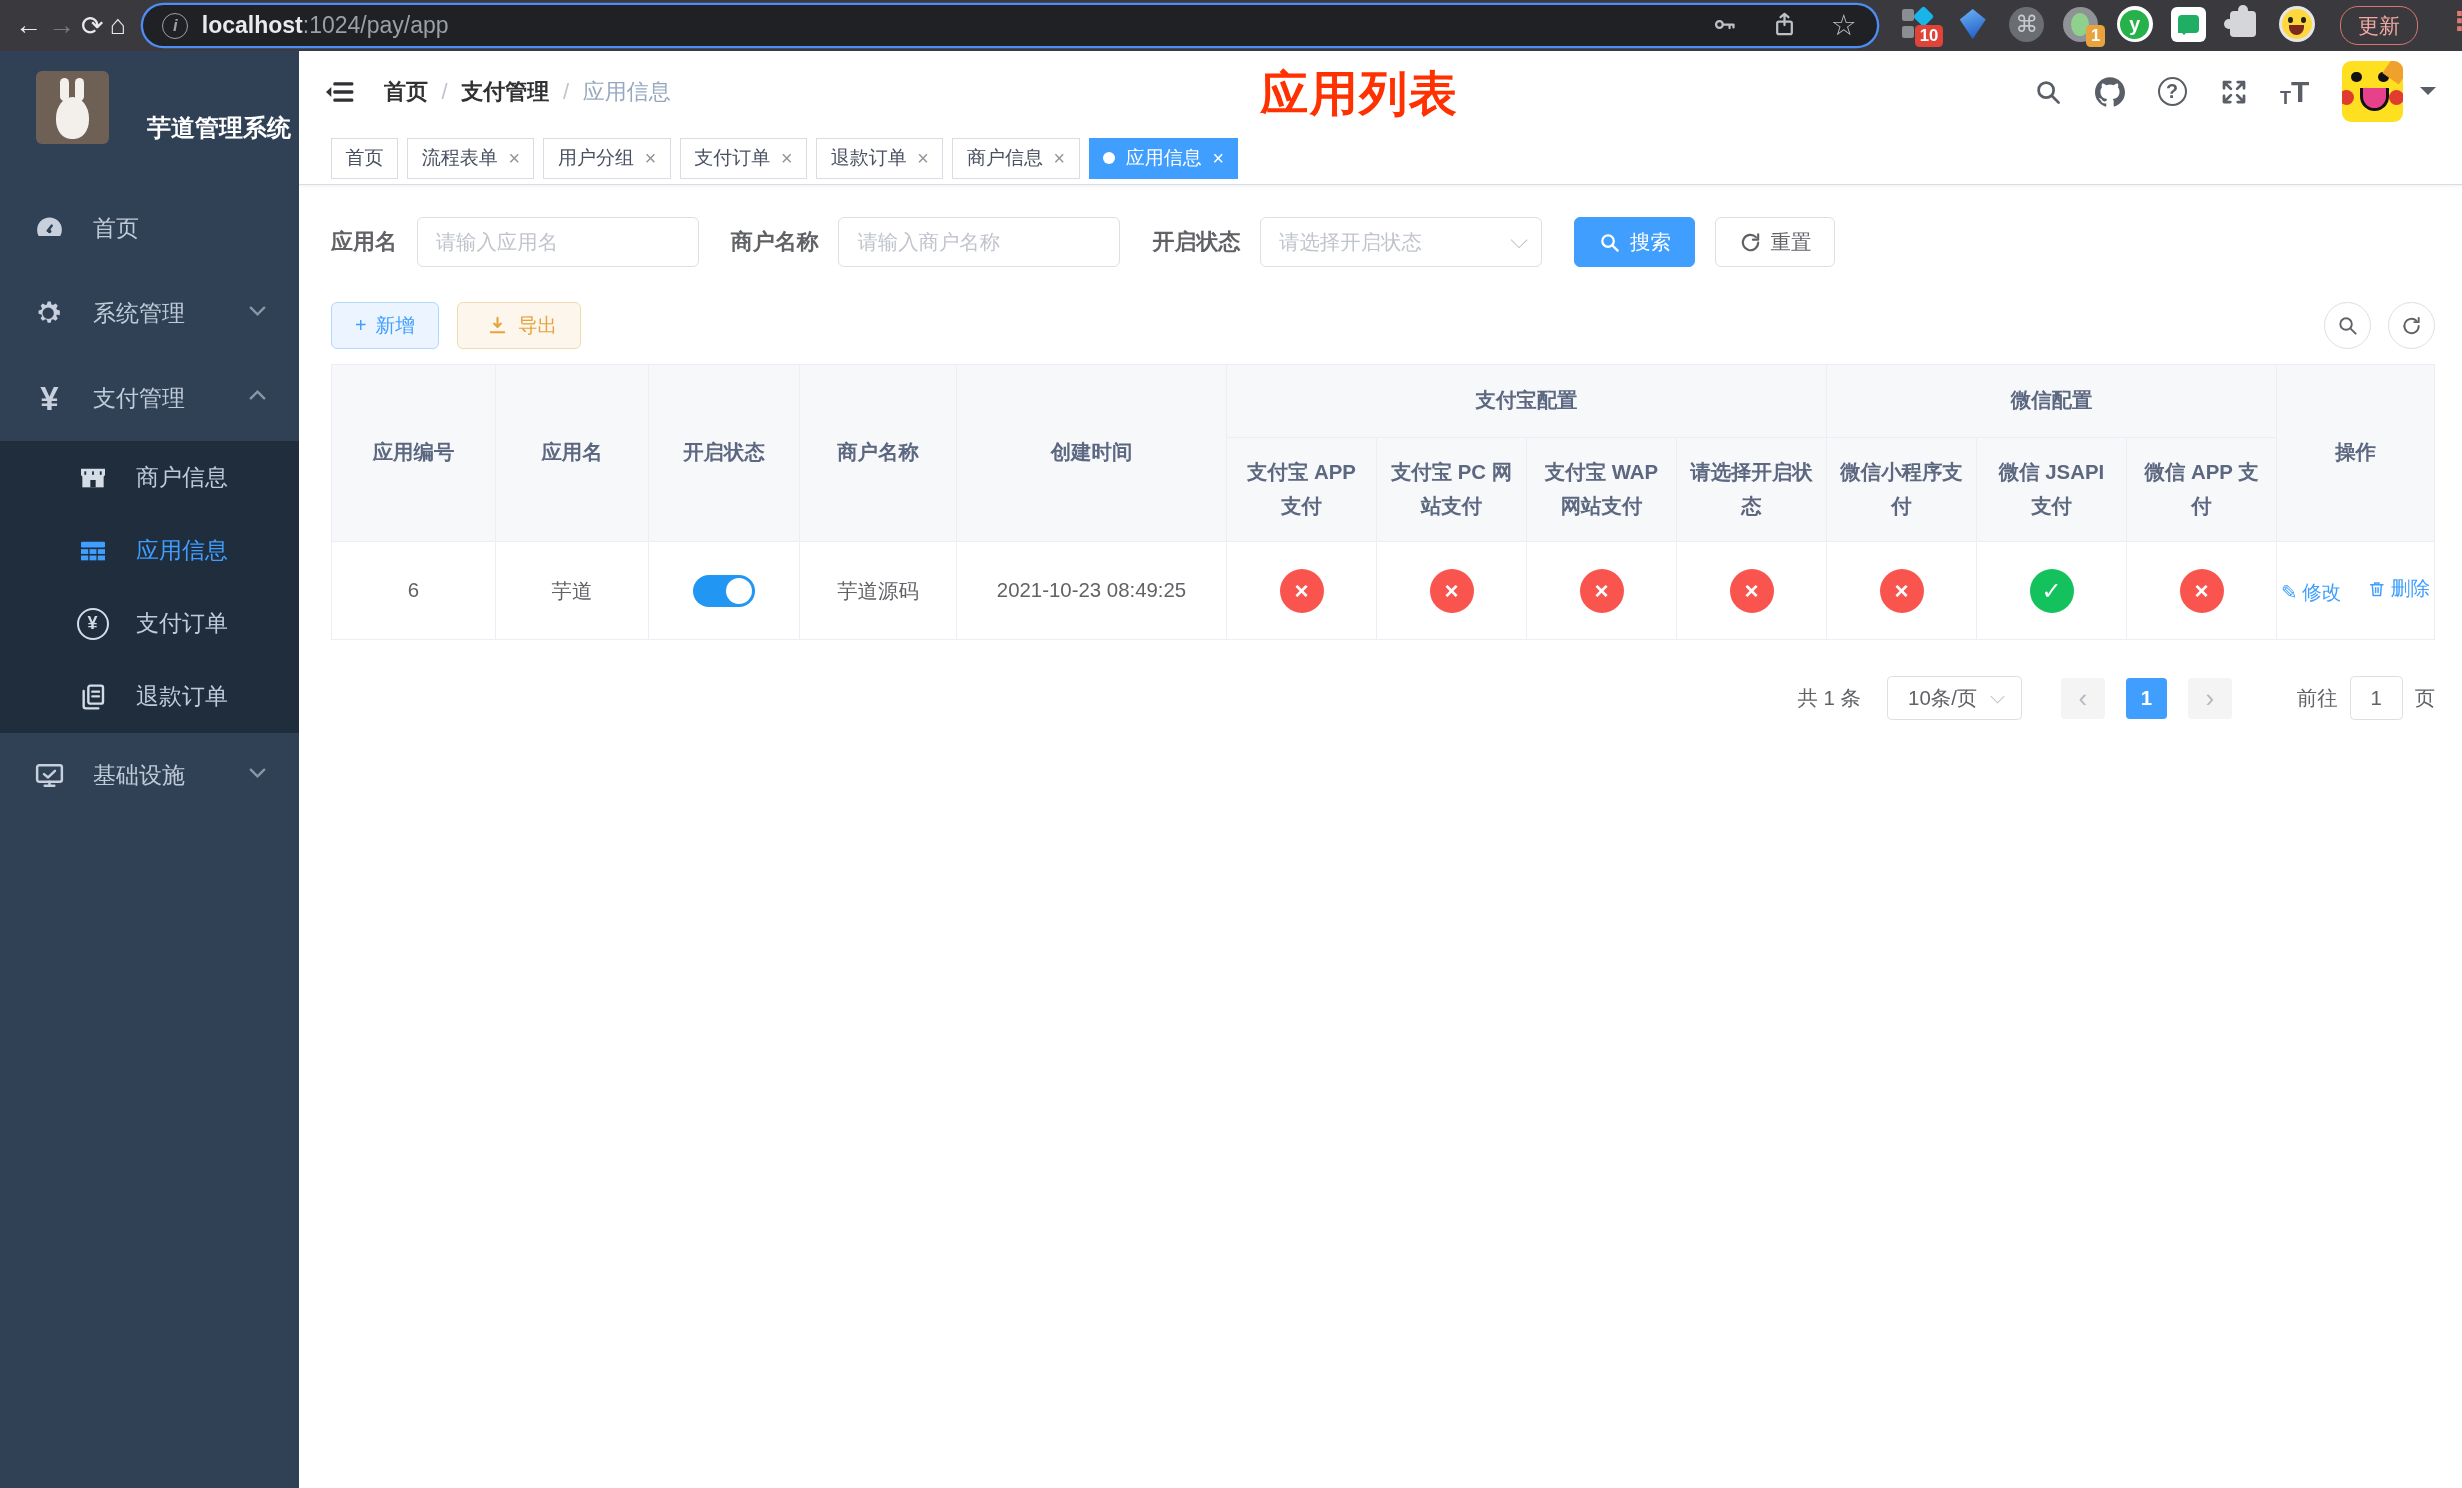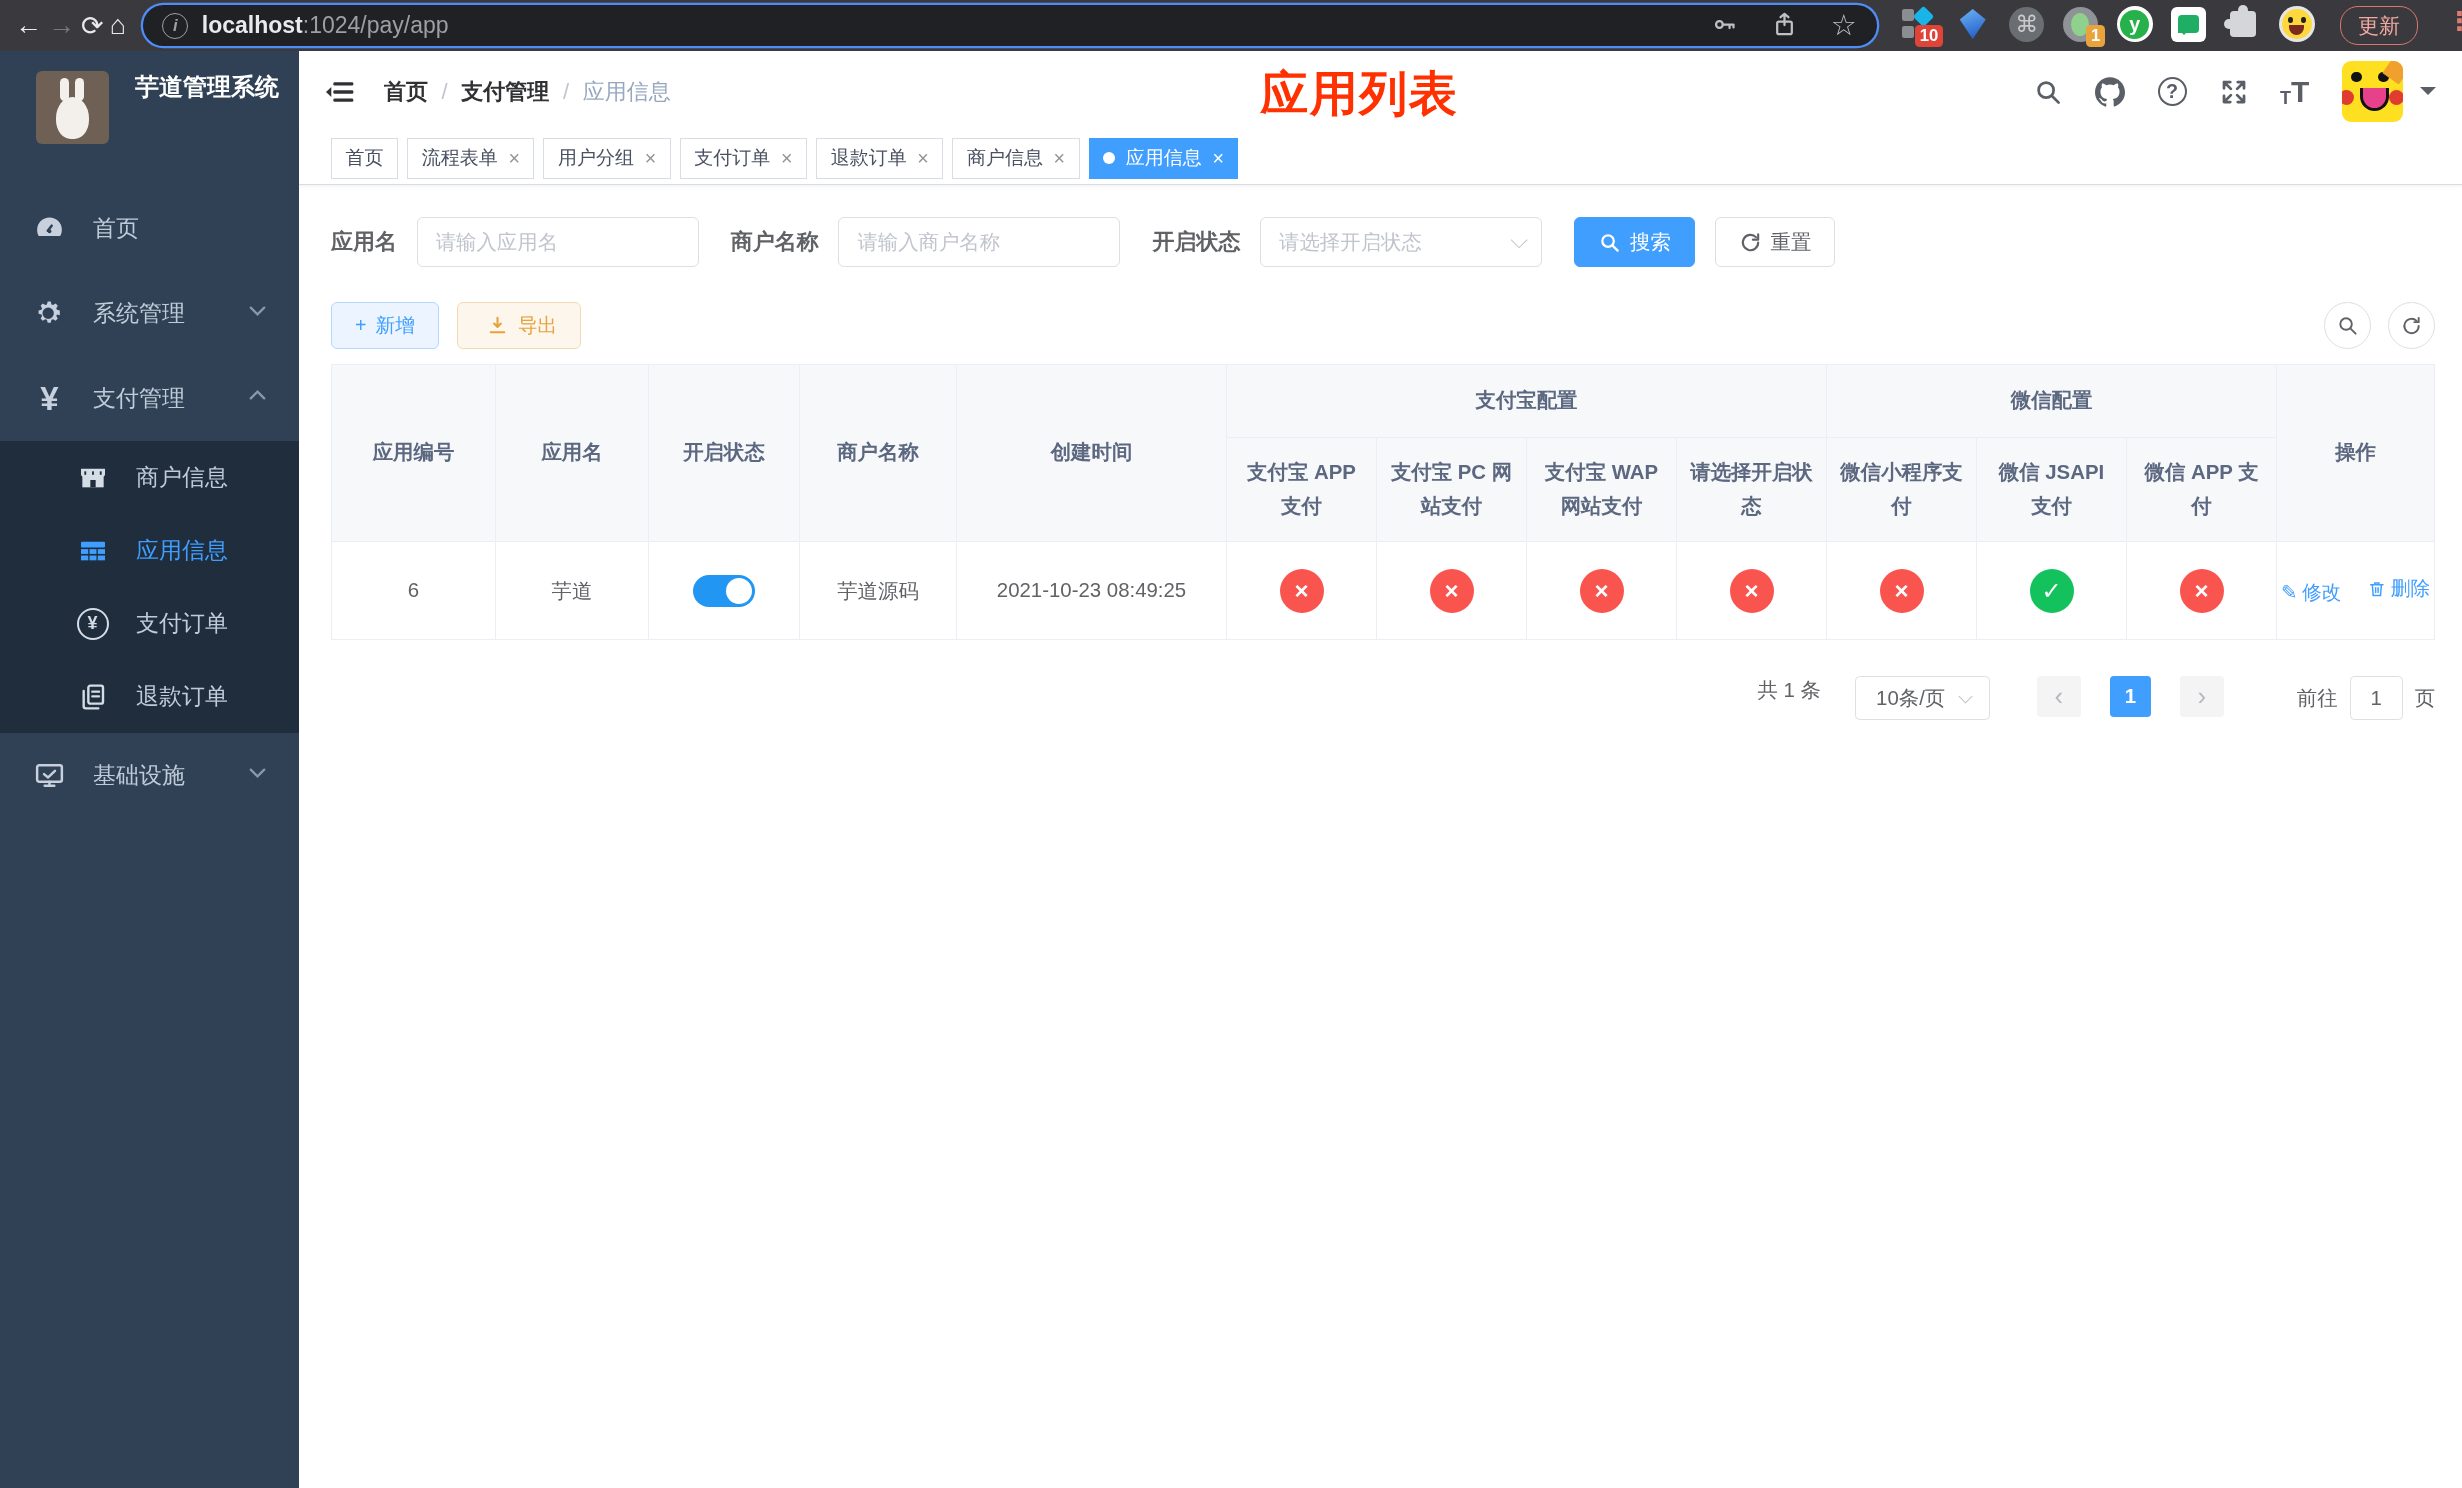--- a/index.html
+++ b/index.html
@@ -42,21 +42,21 @@
   .ext-emoji i::before { content:""; position:absolute; left:6px; top:7.6px; width:5.3px; height:6.8px; border-radius:50%; background:#222; box-shadow:13px 0 0 #222; }
   .ext-emoji i::after { content:""; position:absolute; left:7.6px; top:16px; width:15px; height:9.8px; border-radius:0 0 15px 15px; background:#7c2a1e; }
   .update-btn { border:1.5px solid #d9766e; color:#f0a9a2; font-size:21px; border-radius:18px; padding:4.5px 16.7px; margin-left:7.6px; white-space:nowrap; }
   .menu-dots { color:#e07b72; font-size:26px; font-weight:bold; letter-spacing:0; margin-left:10.6px; width:15px; text-align:center; }
 
   
   .app { display:flex; height:1437px; }
 
   
   .sidebar { width:299px; background:#304156; flex:none; color:#bfcbd9; }
-  .logo-row { display:flex; align-items:flex-start; padding:19.7px 0 19.7px 36px; gap:26px; }
+  .logo-row { display:flex; align-items:flex-end; padding:19.7px 0 19.7px 36px; gap:38px; }
   .logo-img { width:73px; height:73px; border-radius:6px; background:#6e6054; position:relative; overflow:hidden; flex:none; }
   .logo-img::before { content:""; position:absolute; left:19.7px; top:26px; width:33px; height:42px; background:#f3efeb; border-radius:50% 50% 45% 45%; }
   .logo-img::after { content:""; position:absolute; left:24px; top:7.6px; width:9px; height:23px; background:#f3efeb; border-radius:6px; box-shadow:15px 0 0 #f3efeb; }
   .logo-title { color:#fff; font-size:24px; font-weight:bold; white-space:nowrap; }
   .menu { margin-top:23px; }
   .menu-item { height:85px; display:flex; align-items:center; padding:0 30px 0 33px; font-size:23px; color:#bfcbd9; cursor:pointer; position:relative; }
   .menu-item .mi-icon { width:33px; height:33px; margin-right:27px; color:#c7d0dc; display:flex; align-items:center; justify-content:center; flex:none; }
   .menu-item .mi-icon svg { width:33px; height:33px; }
   .menu-item .arrow { margin-left:auto; color:#8b97a6; }
   .arrow svg { width:23px; height:23px; }
@@ -133,21 +133,21 @@
   .toggle { width:62px; height:32px; border-radius:16px; background:#dcdfe6; position:relative; display:inline-block; cursor:pointer; vertical-align:middle; }
   .toggle.on { background:#2196f3; }
   .toggle::after { content:""; position:absolute; top:3px; left:3px; width:26px; height:26px; background:#fff; border-radius:50%; }
   .toggle.on::after { left:33px; }
   .op-link { color:#409eff; font-size:19.7px; cursor:pointer; display:inline-flex; align-items:center; gap:4.5px; white-space:nowrap; }
   .op-link + .op-link { margin-left:19.7px; }
   .op-link svg { width:19.7px; height:19.7px; }
   .pencil { font-size:19.7px; line-height:1; }
 
   
-  .pagination { margin-top:36px; display:flex; justify-content:flex-end; gap:8px; font-size:20.4px; color:#606266; }
+  .pagination { margin-top:36px; display:flex; align-items:center; justify-content:flex-end; gap:0; font-size:20.4px; color:#606266; }
   .pg-total { margin-right:26px; }
   .pg-size { width:135px; height:44px; border:0.8px solid #dcdfe6; border-radius:4.5px; display:flex; align-items:center; justify-content:center; gap:13.6px; color:#606266; cursor:pointer; margin-right:39px; }
   .pg-size .sel-caret { margin:0; transform:rotate(45deg) translateY(-2.3px); width:9.8px; height:9.8px; }
   .pg-btn { width:44px; height:41px; background:#f4f4f5; border-radius:3.8px; display:flex; align-items:center; justify-content:center; color:#b4b8bf; font-size:26px; cursor:pointer; }
   .pg-cur { width:41px; height:41px; background:#409eff; color:#fff; border-radius:3.8px; display:flex; align-items:center; justify-content:center; font-weight:bold; font-size:20.4px; margin:0 21px; }
   .pg-goto { display:flex; align-items:center; gap:12px; margin-left:65px; }
   .pg-input { width:53px; height:44px; border:0.8px solid #dcdfe6; border-radius:4.5px; text-align:center; font-size:20.4px; color:#606266; font-family:inherit; }
 </style>
 </head>
 <body>

